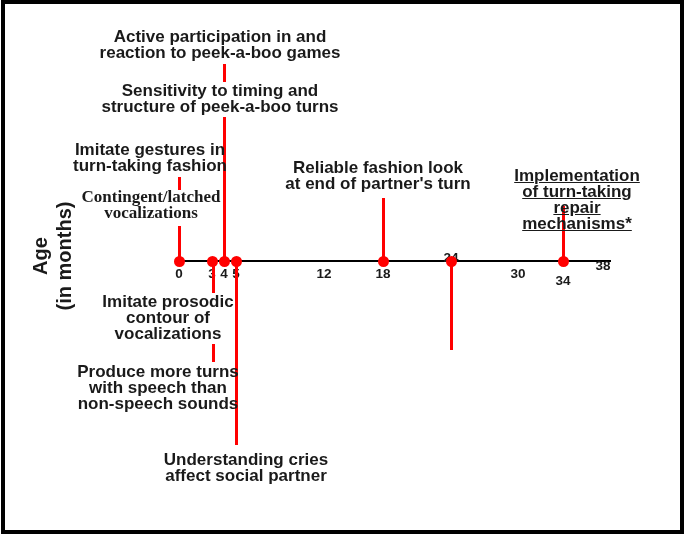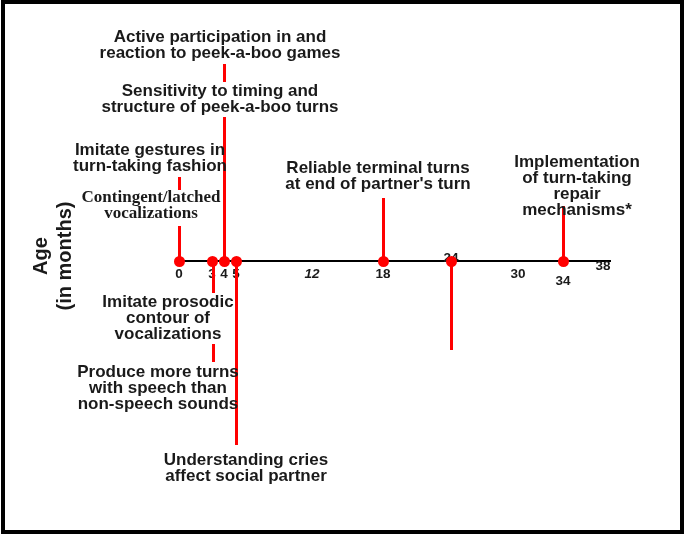--- a/index.html
+++ b/index.html
@@ -68,21 +68,21 @@
 
   <div class="y-axis-label">Age
 (in months)</div>
 
   <div class="axis-line" style="left:176px; top:260px; width:435px;"></div>
 
   <span class="tick-label" style="left:179px; top:266px;">0</span>
   <span class="tick-label" style="left:212px; top:266px;">3</span>
   <span class="tick-label" style="left:224px; top:266px;">4</span>
   <span class="tick-label" style="left:236px; top:266px;">5</span>
-  <span class="tick-label" style="left:312px; top:266px;font-style:italic;">12</span>
+  <span class="tick-label" style="left:324px; top:266px;">12</span>
   <span class="tick-label" style="left:383px; top:266px;">18</span>
   <span class="tick-label" style="left:451px; top:250px;">24</span>
   <span class="tick-label" style="left:518px; top:266px;">30</span>
   <span class="tick-label" style="left:563px; top:266px;margin-top:7px;">34</span>
   <span class="tick-label" style="left:603px; top:258px;">38</span>
 
   <div class="leader" style="left:222.5px; top:64px;  height:18px;"></div>
   <div class="leader" style="left:222.5px; top:117px; height:144px;"></div>
   <div class="leader" style="left:177.5px; top:177px; height:13px;"></div>
   <div class="leader" style="left:177.5px; top:226px; height:35px;"></div>
@@ -103,23 +103,23 @@
   <div class="dot" style="left:557.5px; top:255.5px;"></div>
 
   <div class="milestone" style="left:220px; top:29px;">Active participation in and
 reaction to peek-a-boo games</div>
   <div class="milestone" style="left:220px; top:83px;">Sensitivity to timing and
 structure of peek-a-boo turns</div>
   <div class="milestone" style="left:150px; top:142px;">Imitate gestures in
 turn-taking fashion</div>
   <div class="milestone" style="left:151px; top:189px;font-family:Liberation Serif, serif;">Contingent/latched
 vocalizations</div>
-  <div class="milestone" style="left:378px; top:160px;">Reliable terminal turns
+  <div class="milestone" style="left:378px; top:160px;">Reliable fashion look
 at end of partner's turn</div>
-  <div class="milestone" style="left:577px; top:154px;">Implementation of turn-taking
+  <div class="milestone" style="left:577px; top:168px;text-decoration:underline;">Implementation of turn-taking
 repair mechanisms*</div>
 
   <div class="milestone" style="left:168px; top:294px;">Imitate prosodic
 contour of
 vocalizations</div>
   <div class="milestone" style="left:246px; top:452px;">Understanding cries
 affect social partner</div>
   <div class="milestone" style="left:158px; top:364px;">Produce more turns
 with speech than
 non-speech sounds</div>

